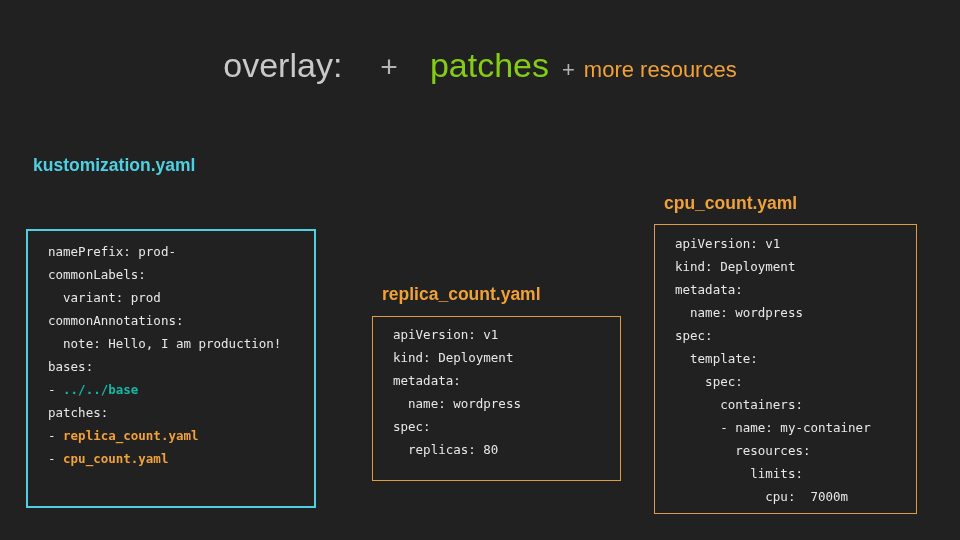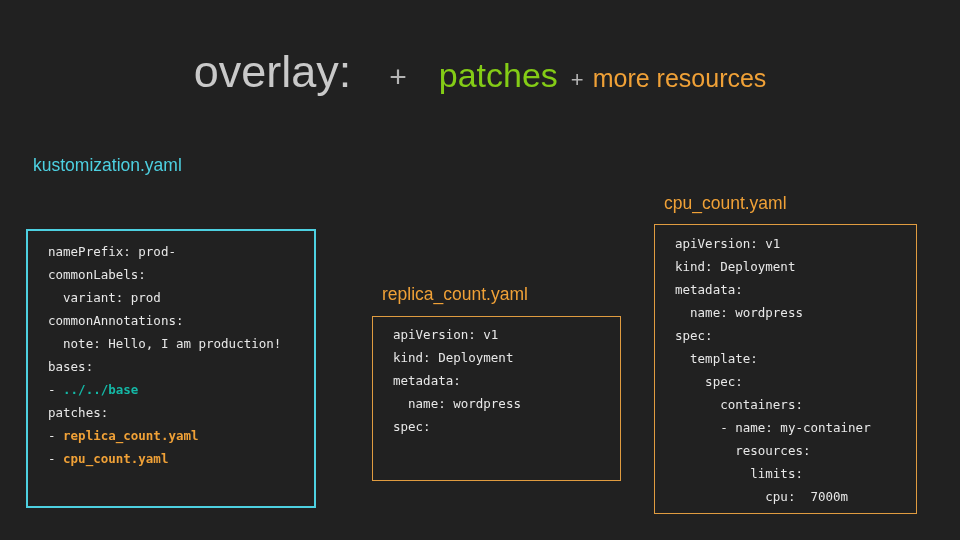--- a/index.html
+++ b/index.html
@@ -22,21 +22,21 @@
     top: 46px;
     left: 0;
     right: 0;
     display: flex;
     justify-content: center;
     align-items: baseline;
     white-space: pre;
   }
   .t-overlay {
     color: #c9c9c9;
-    font-size: 45px;
+    font-size: 34px;
     margin-right: 26px;
   }
   .t-kustomization {
     color: #4dd0e1;
     font-size: 34px;
   }
   .t-plus1 {
     color: #b4b4b4;
     font-size: 30px;
     margin: 0 12px;
@@ -46,34 +46,35 @@
     font-size: 34px;
     margin-left: 20px;
   }
   .t-plus2 {
     color: #b4b4b4;
     font-size: 22px;
     margin: 0 9px 0 13px;
   }
   .t-more {
     color: #f0a137;
-    font-size: 25px;
+    font-size: 22px;
   }
   .t-subtitle {
     position: absolute;
     left: 291px;
     top: 90px;
     color: #4dd0e1;
     font-size: 17px;
   }
 
   
   .file-label {
     position: absolute;
     font-size: 17.5px;
+    font-weight: bold;
   }
   .file-box {
     position: absolute;
     box-sizing: border-box;
     background: #212121;
   }
   .cyan-text   { color: #4dd0e1; }
   .orange-text { color: #f0a137; }
   .cyan-border   { border: 2px solid #4dd0e1; margin-top: 41px; }
   .orange-border { border: 1.5px solid #e09c40; }
@@ -112,21 +113,21 @@
     <span class="t-overlay">overlay:</span><span class="t-plus1">+</span><span class="t-patches">patches</span><span class="t-plus2">+</span><span class="t-more">more resources</span>
   </div>
 
   <div class="file-label cyan-text label-1">kustomization.yaml</div>
   <div class="file-box cyan-border box-1">
     <pre class="code"><div class="code-line"><span>namePrefix: prod-</span></div><div class="code-line"><span>commonLabels:</span></div><div class="code-line"><span>  variant: prod</span></div><div class="code-line"><span>commonAnnotations:</span></div><div class="code-line"><span>  note: Hello, I am production!</span></div><div class="code-line"><span>bases:</span></div><div class="code-line"><span>- </span><span class="hl-cyan">../../base</span></div><div class="code-line"><span>patches:</span></div><div class="code-line"><span>- </span><span class="hl-orange">replica_count.yaml</span></div><div class="code-line"><span>- </span><span class="hl-orange">cpu_count.yaml</span></div></pre>
   </div>
 
   <div class="file-label orange-text label-2">replica_count.yaml</div>
   <div class="file-box orange-border box-2">
-    <pre class="code"><div class="code-line"><span>apiVersion: v1</span></div><div class="code-line"><span>kind: Deployment</span></div><div class="code-line"><span>metadata:</span></div><div class="code-line"><span>  name: wordpress</span></div><div class="code-line"><span>spec:</span></div></pre>
+    <pre class="code"><div class="code-line"><span>apiVersion: v1</span></div><div class="code-line"><span>kind: Deployment</span></div><div class="code-line"><span>metadata:</span></div><div class="code-line"><span>  name: wordpress</span></div><div class="code-line"><span>spec:</span></div><div class="code-line"><span>  replicas: 80</span></div></pre>
   </div>
 
   <div class="file-label orange-text label-3">cpu_count.yaml</div>
   <div class="file-box orange-border box-3">
     <pre class="code"><div class="code-line"><span>apiVersion: v1</span></div><div class="code-line"><span>kind: Deployment</span></div><div class="code-line"><span>metadata:</span></div><div class="code-line"><span>  name: wordpress</span></div><div class="code-line"><span>spec:</span></div><div class="code-line"><span>  template:</span></div><div class="code-line"><span>    spec:</span></div><div class="code-line"><span>      containers:</span></div><div class="code-line"><span>      - name: my-container</span></div><div class="code-line"><span>        resources:</span></div><div class="code-line"><span>          limits:</span></div><div class="code-line"><span>            cpu:  7000m</span></div></pre>
   </div>
 
 </div>
 
 </body></html>

